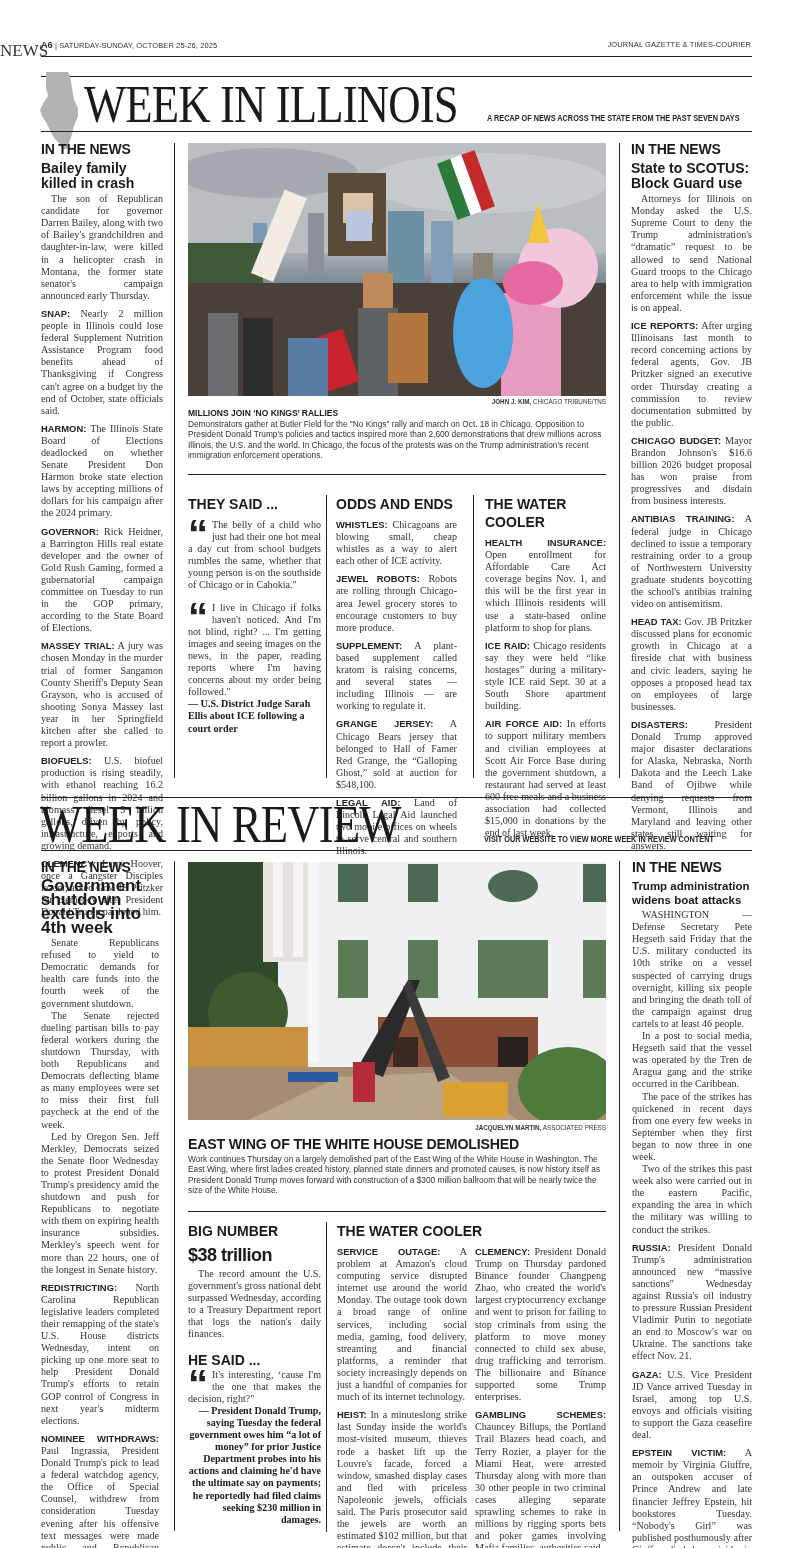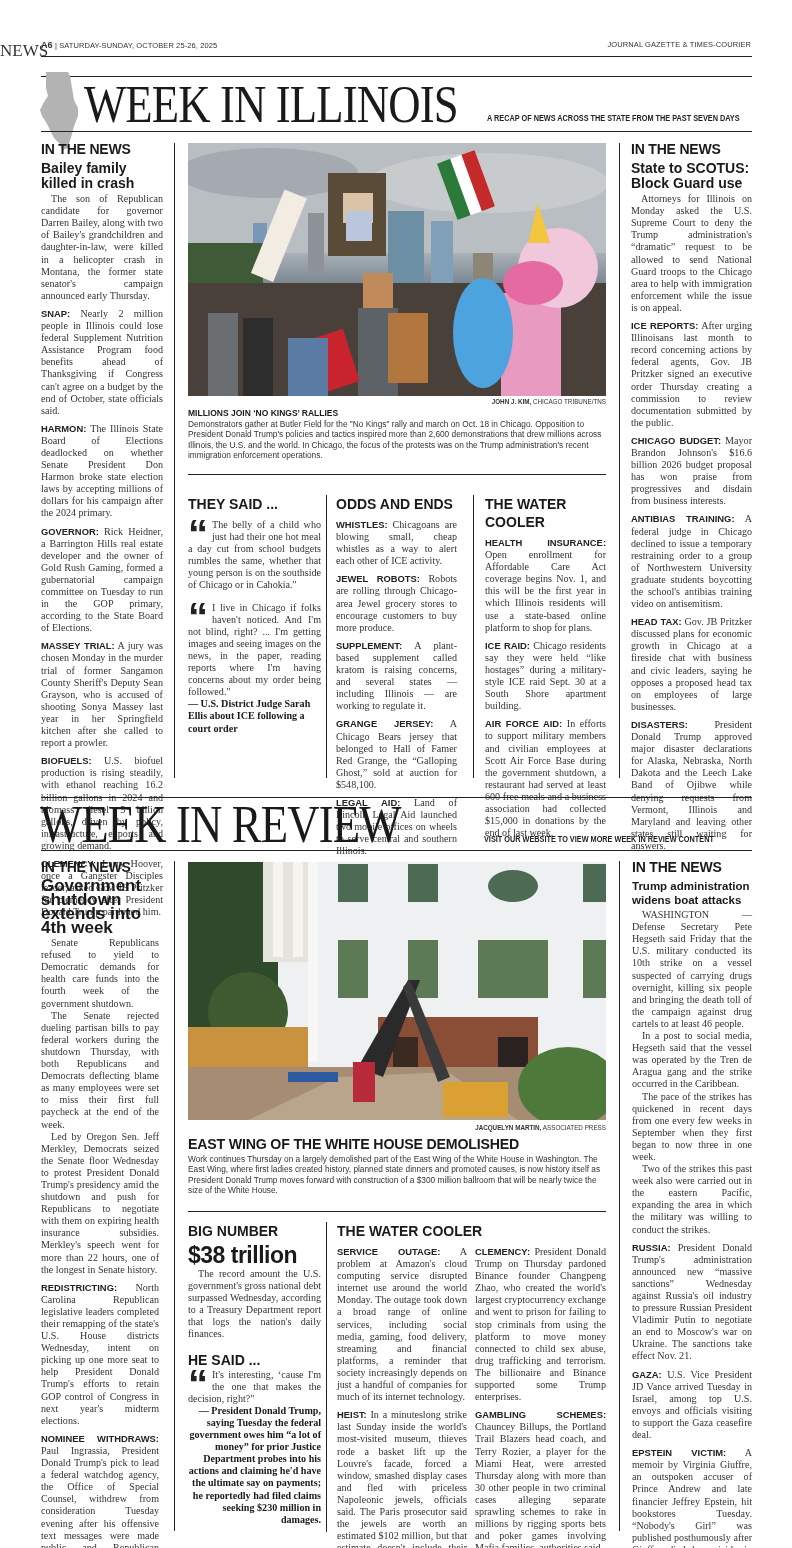--- a/index.html
+++ b/index.html
@@ -23,21 +23,21 @@
 .h-sub{font-family:"Liberation Sans",sans-serif;font-weight:bold;font-size:14px;line-height:15px;color:#1a1a1a;margin-bottom:2px;text-align:left}
 .h-sec{font-family:"Liberation Sans",sans-serif;font-weight:bold;font-size:14px;line-height:18px;color:#1a1a1a;margin-bottom:6px;text-align:left}
 .quote{position:relative}
 .qmark{float:left;font-family:"Liberation Sans",sans-serif;font-weight:bold;font-size:40px;line-height:30px;height:24px;margin:0 4px 0 0;color:#222}
 .attr{font-weight:bold;color:#1a1a1a;text-align:left}
 .credit{font-family:"Liberation Sans",sans-serif;font-size:6.3px;color:#333;text-align:right}
 .credit b{font-weight:bold}
 .cap-title{font-family:"Liberation Sans",sans-serif;font-weight:bold;font-size:8.5px;color:#1a1a1a}
 .cap-body{font-family:"Liberation Sans",sans-serif;font-size:8.3px;line-height:10.4px;color:#333}
 .photo{position:absolute;overflow:hidden}
-.bignum{font-family:"Liberation Sans",sans-serif;font-weight:bold;font-size:23px;line-height:26px;color:#1a1a1a;letter-spacing:-.5px}
+.bignum{font-family:"Liberation Sans",sans-serif;font-weight:bold;font-size:18px;line-height:26px;color:#1a1a1a;letter-spacing:-.5px}
 </style>
 </head>
 <body>
 
 <div class="abs folio sans" style="left:41px">
   <b>A6</b> | <span>SATURDAY-SUNDAY, OCTOBER 25-26, 2025</span>
 </div>
 <div class="abs section-name serif">NEWS</div>
 <div class="abs folio sans" style="right:41px">JOURNAL GAZETTE &amp; TIMES-COURIER</div>
 <div class="hr" style="left:41px;top:56px;width:711px"></div>

